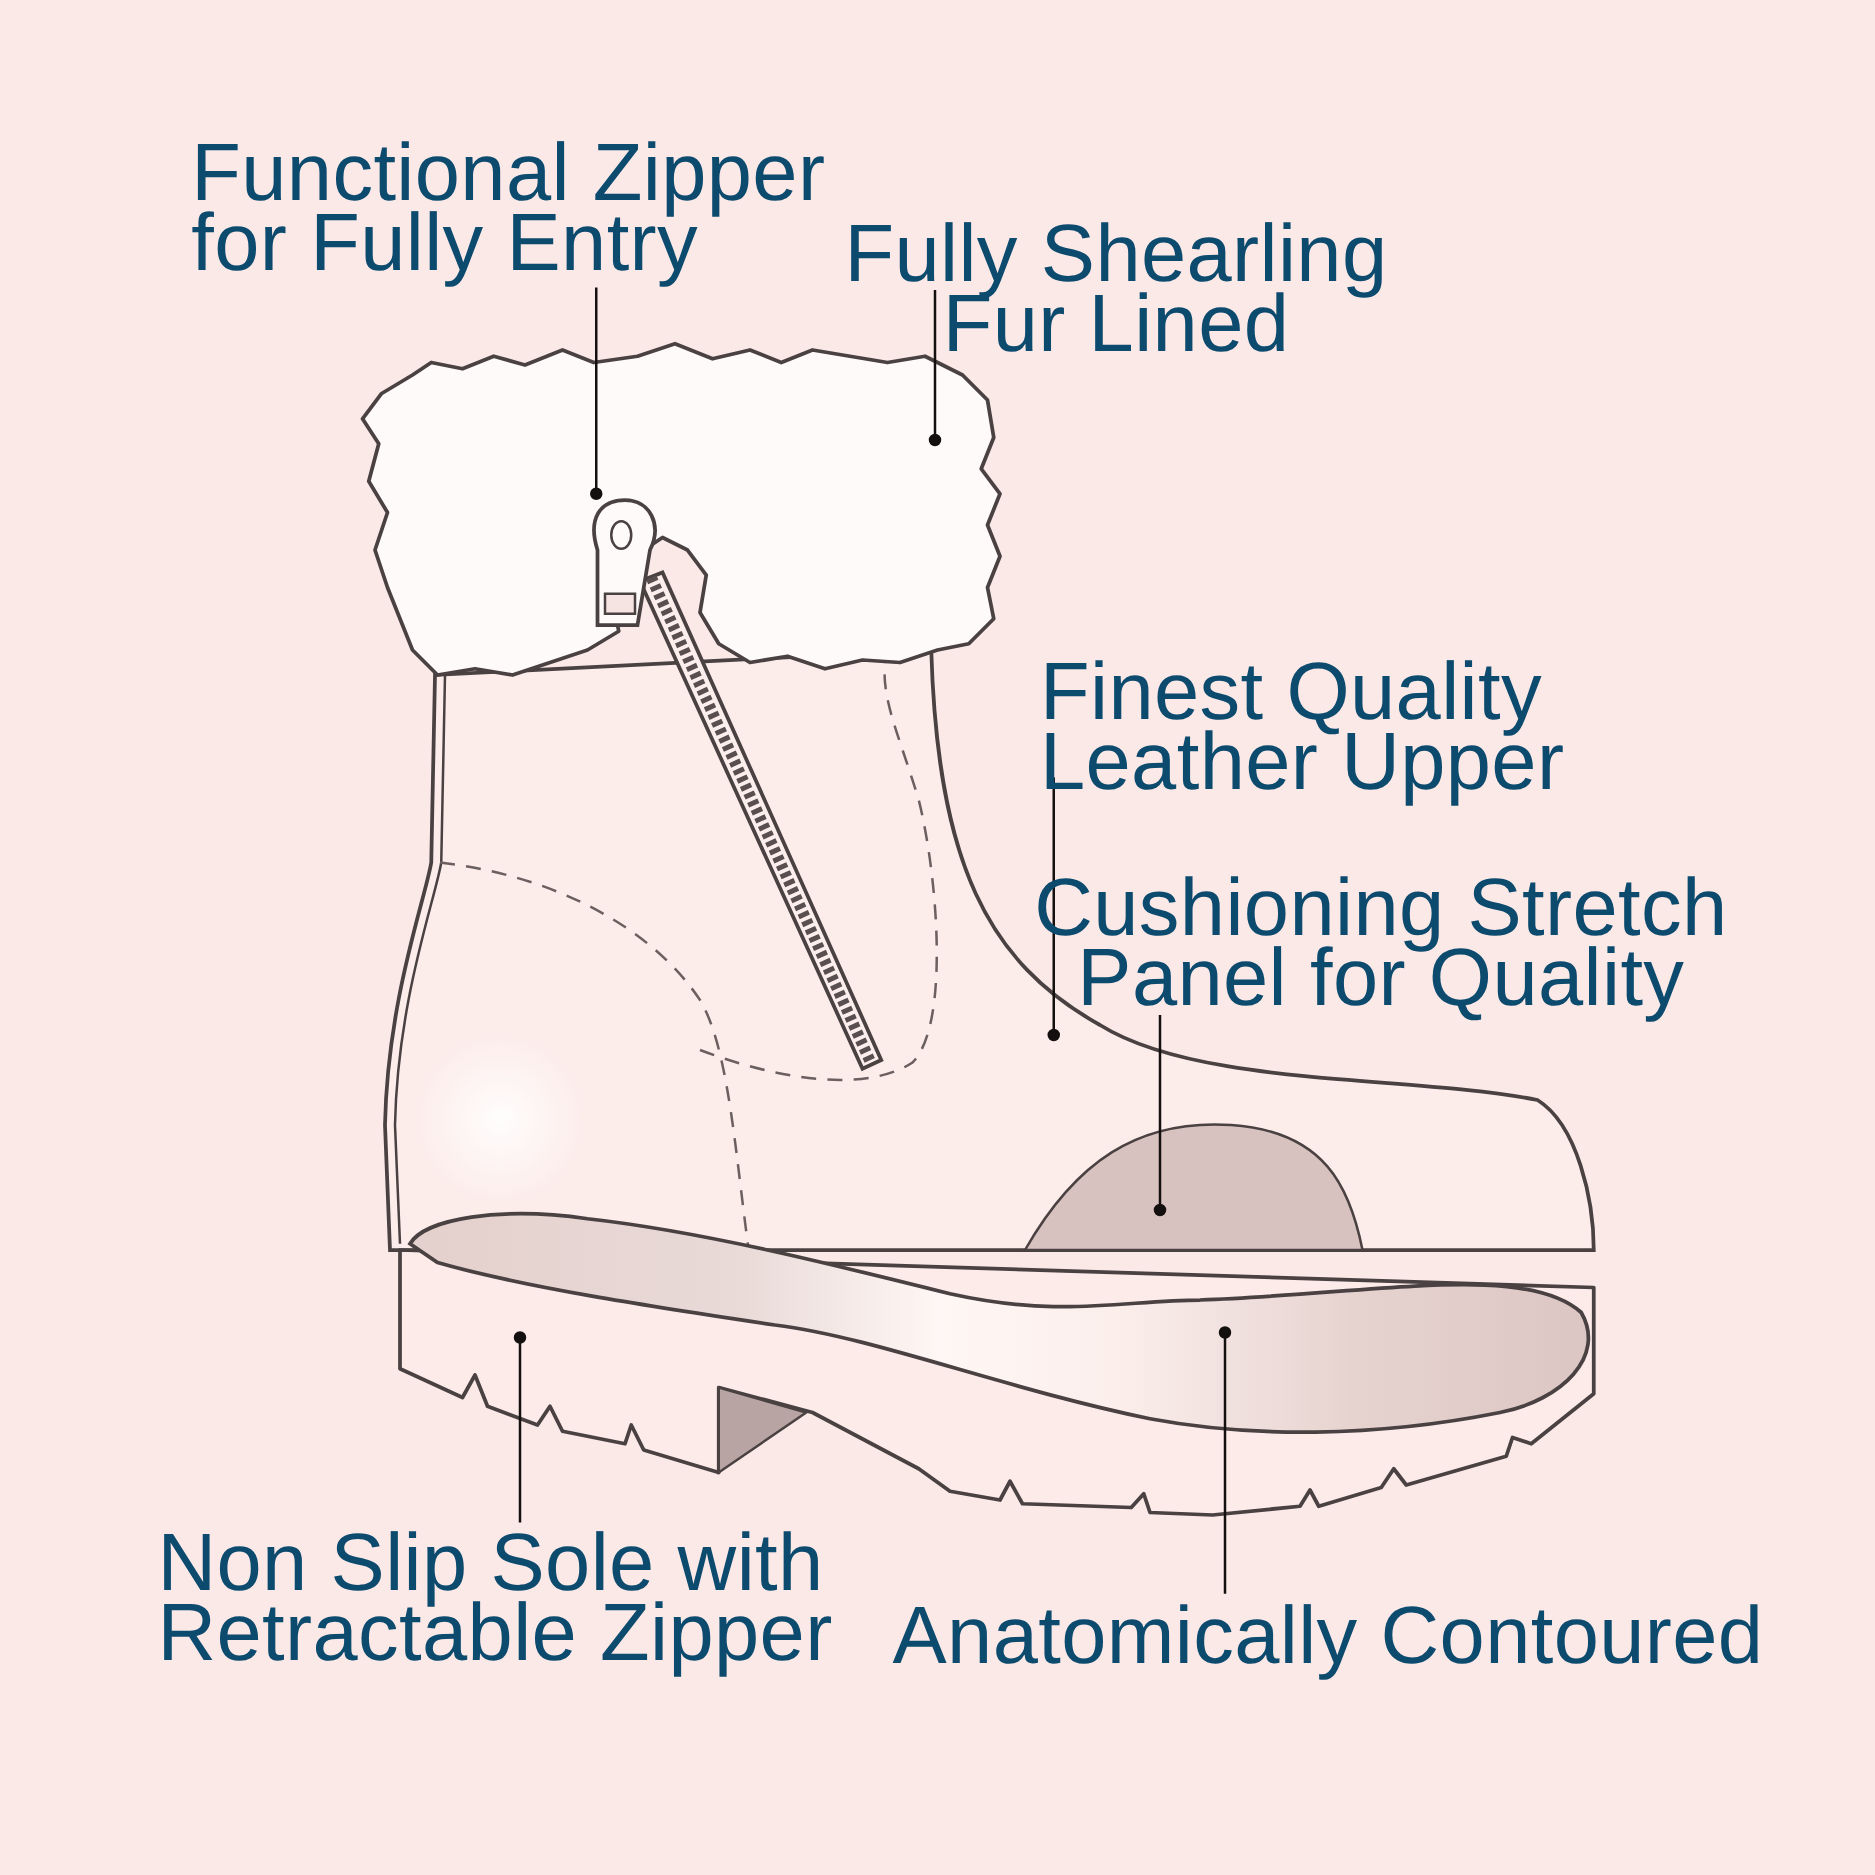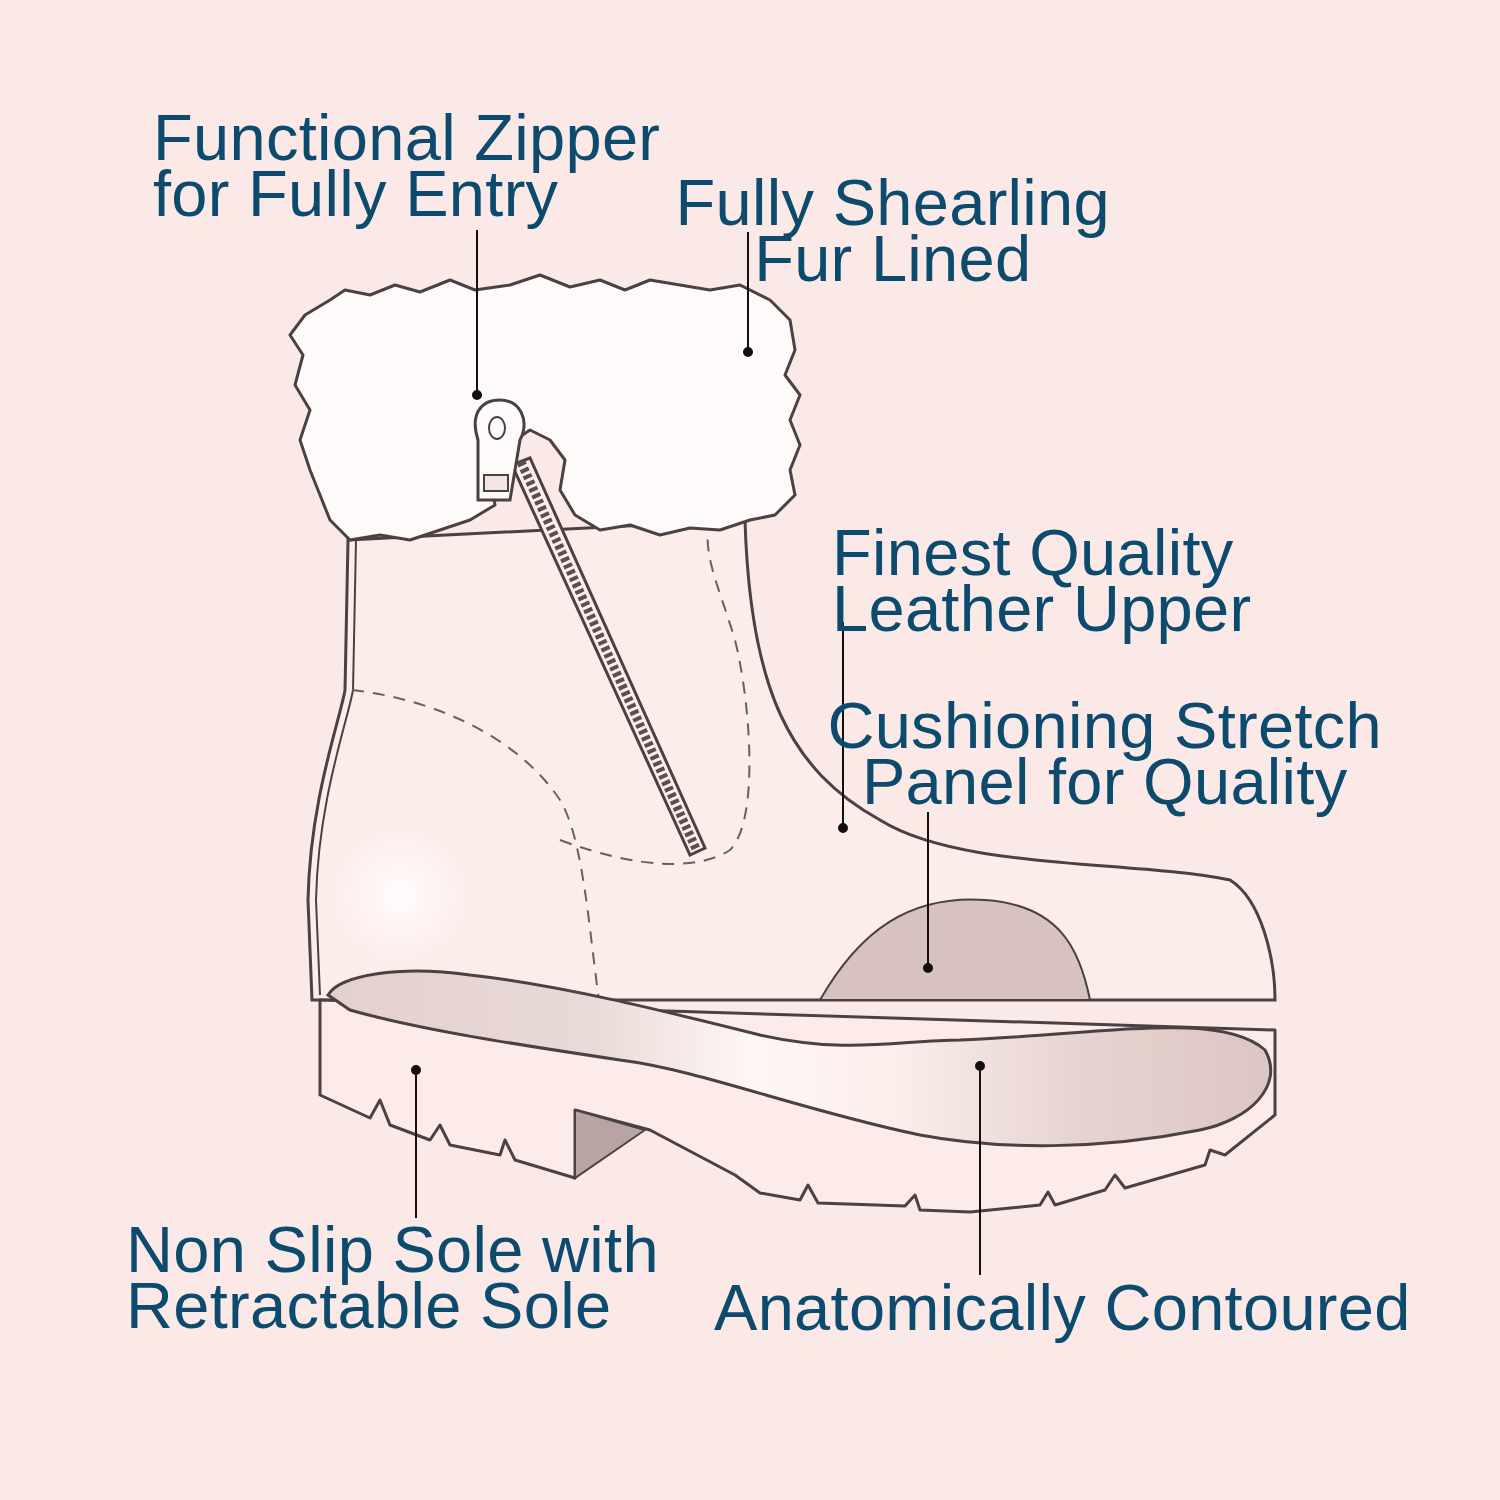--- a/index.html
+++ b/index.html
@@ -105,20 +105,20 @@
     <span>Leather Upper</span>
   </div>
 
   <div class="label right" style="right:118px; top:698px;">
     <span>Cushioning Stretch</span>
     <span>Panel for Quality</span>
   </div>
 
   <div class="label" style="left:126px; top:1222px;">
     <span>Non Slip Sole with</span>
-    <span>Retractable Sole</span>
+    <span>Retractable Zipper</span>
   </div>
 
   <div class="label" style="left:703px; top:1280px;margin-left:11px;">
     <span>Anatomically Contoured</span>
   </div>
 
 </div>
 
 </body></html>

